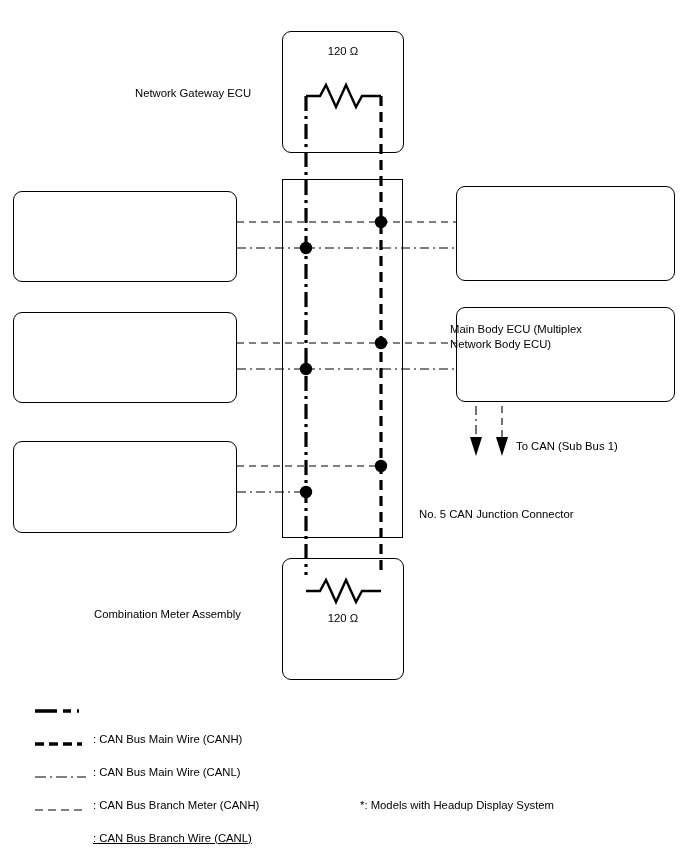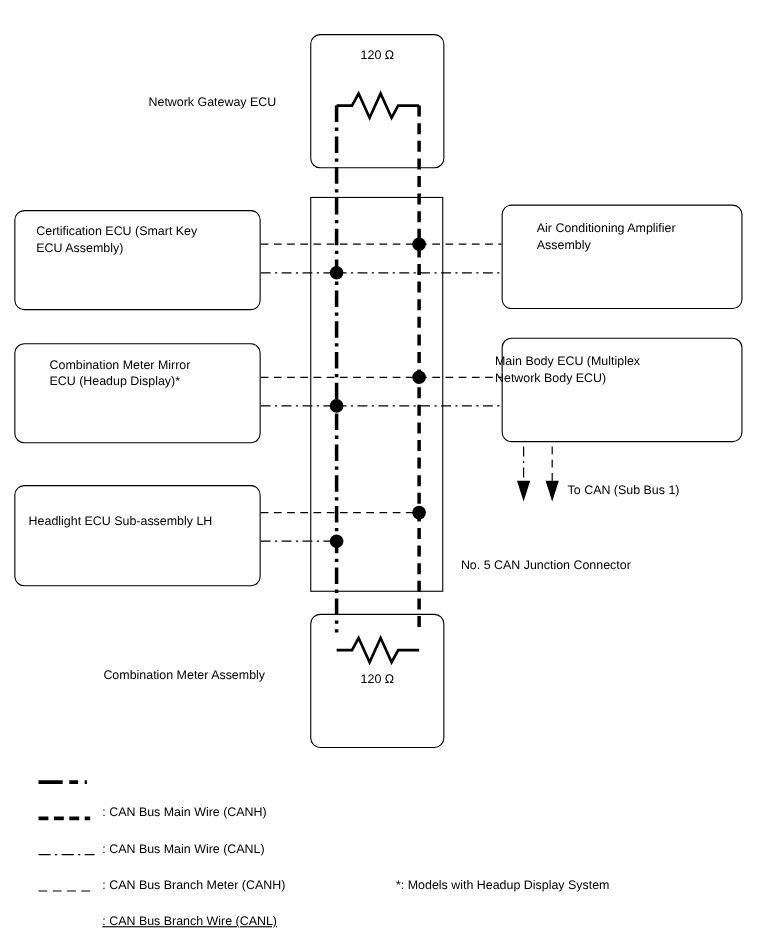--- a/index.html
+++ b/index.html
@@ -120,33 +120,26 @@
 
   <div class="ecu-box" style="left:282px; top:31px; width:122px; height:122px;"></div>
   <div class="ohm-label" style="left:282px; top:45px; width:122px;">120 Ω</div>
   <div class="free-label" style="left:135px; top:86px;">Network Gateway ECU</div>
 
   <div class="ecu-box" style="left:282px; top:558px; width:122px; height:122px;"></div>
   <div class="ohm-label" style="left:282px; top:612px; width:122px;">120 Ω</div>
   <div class="free-label" style="left:94px; top:607px;">Combination Meter Assembly</div>
 
   <div class="ecu-box" style="left:13px; top:191px; width:224px; height:91px;"></div>
-  <div class="box-label" style="left:33px; top:204px; width:200px;">Certification ECU (Smart Key
-ECU Assembly)</div>
 
   <div class="ecu-box" style="left:13px; top:312px; width:224px; height:91px;"></div>
-  <div class="box-label" style="left:45px; top:325px; width:190px;">Combination Meter Mirror
-ECU (Headup Display)*</div>
 
   <div class="ecu-box" style="left:13px; top:441px; width:224px; height:92px;"></div>
-  <div class="box-label" style="left:26px; top:467px; width:210px;">Headlight ECU Sub-assembly LH</div>
 
   <div class="ecu-box" style="left:456px; top:186px; width:219px; height:95px;"></div>
-  <div class="box-label" style="left:488px; top:201px; width:185px;">Air Conditioning Amplifier
-Assembly</div>
 
   <div class="ecu-box" style="left:456px; top:307px; width:219px; height:95px;"></div>
   <div class="box-label" style="left:450px; top:322px; width:195px;">Main Body ECU (Multiplex
 Network Body ECU)</div>
 
   <div class="free-label" style="left:516px; top:439px;">To CAN (Sub Bus 1)</div>
 
   <div class="free-label" style="left:419px; top:507px;">No. 5 CAN Junction Connector</div>
 
   <div class="note-text" style="left:360px; top:799px;">*: Models with Headup Display System</div>

